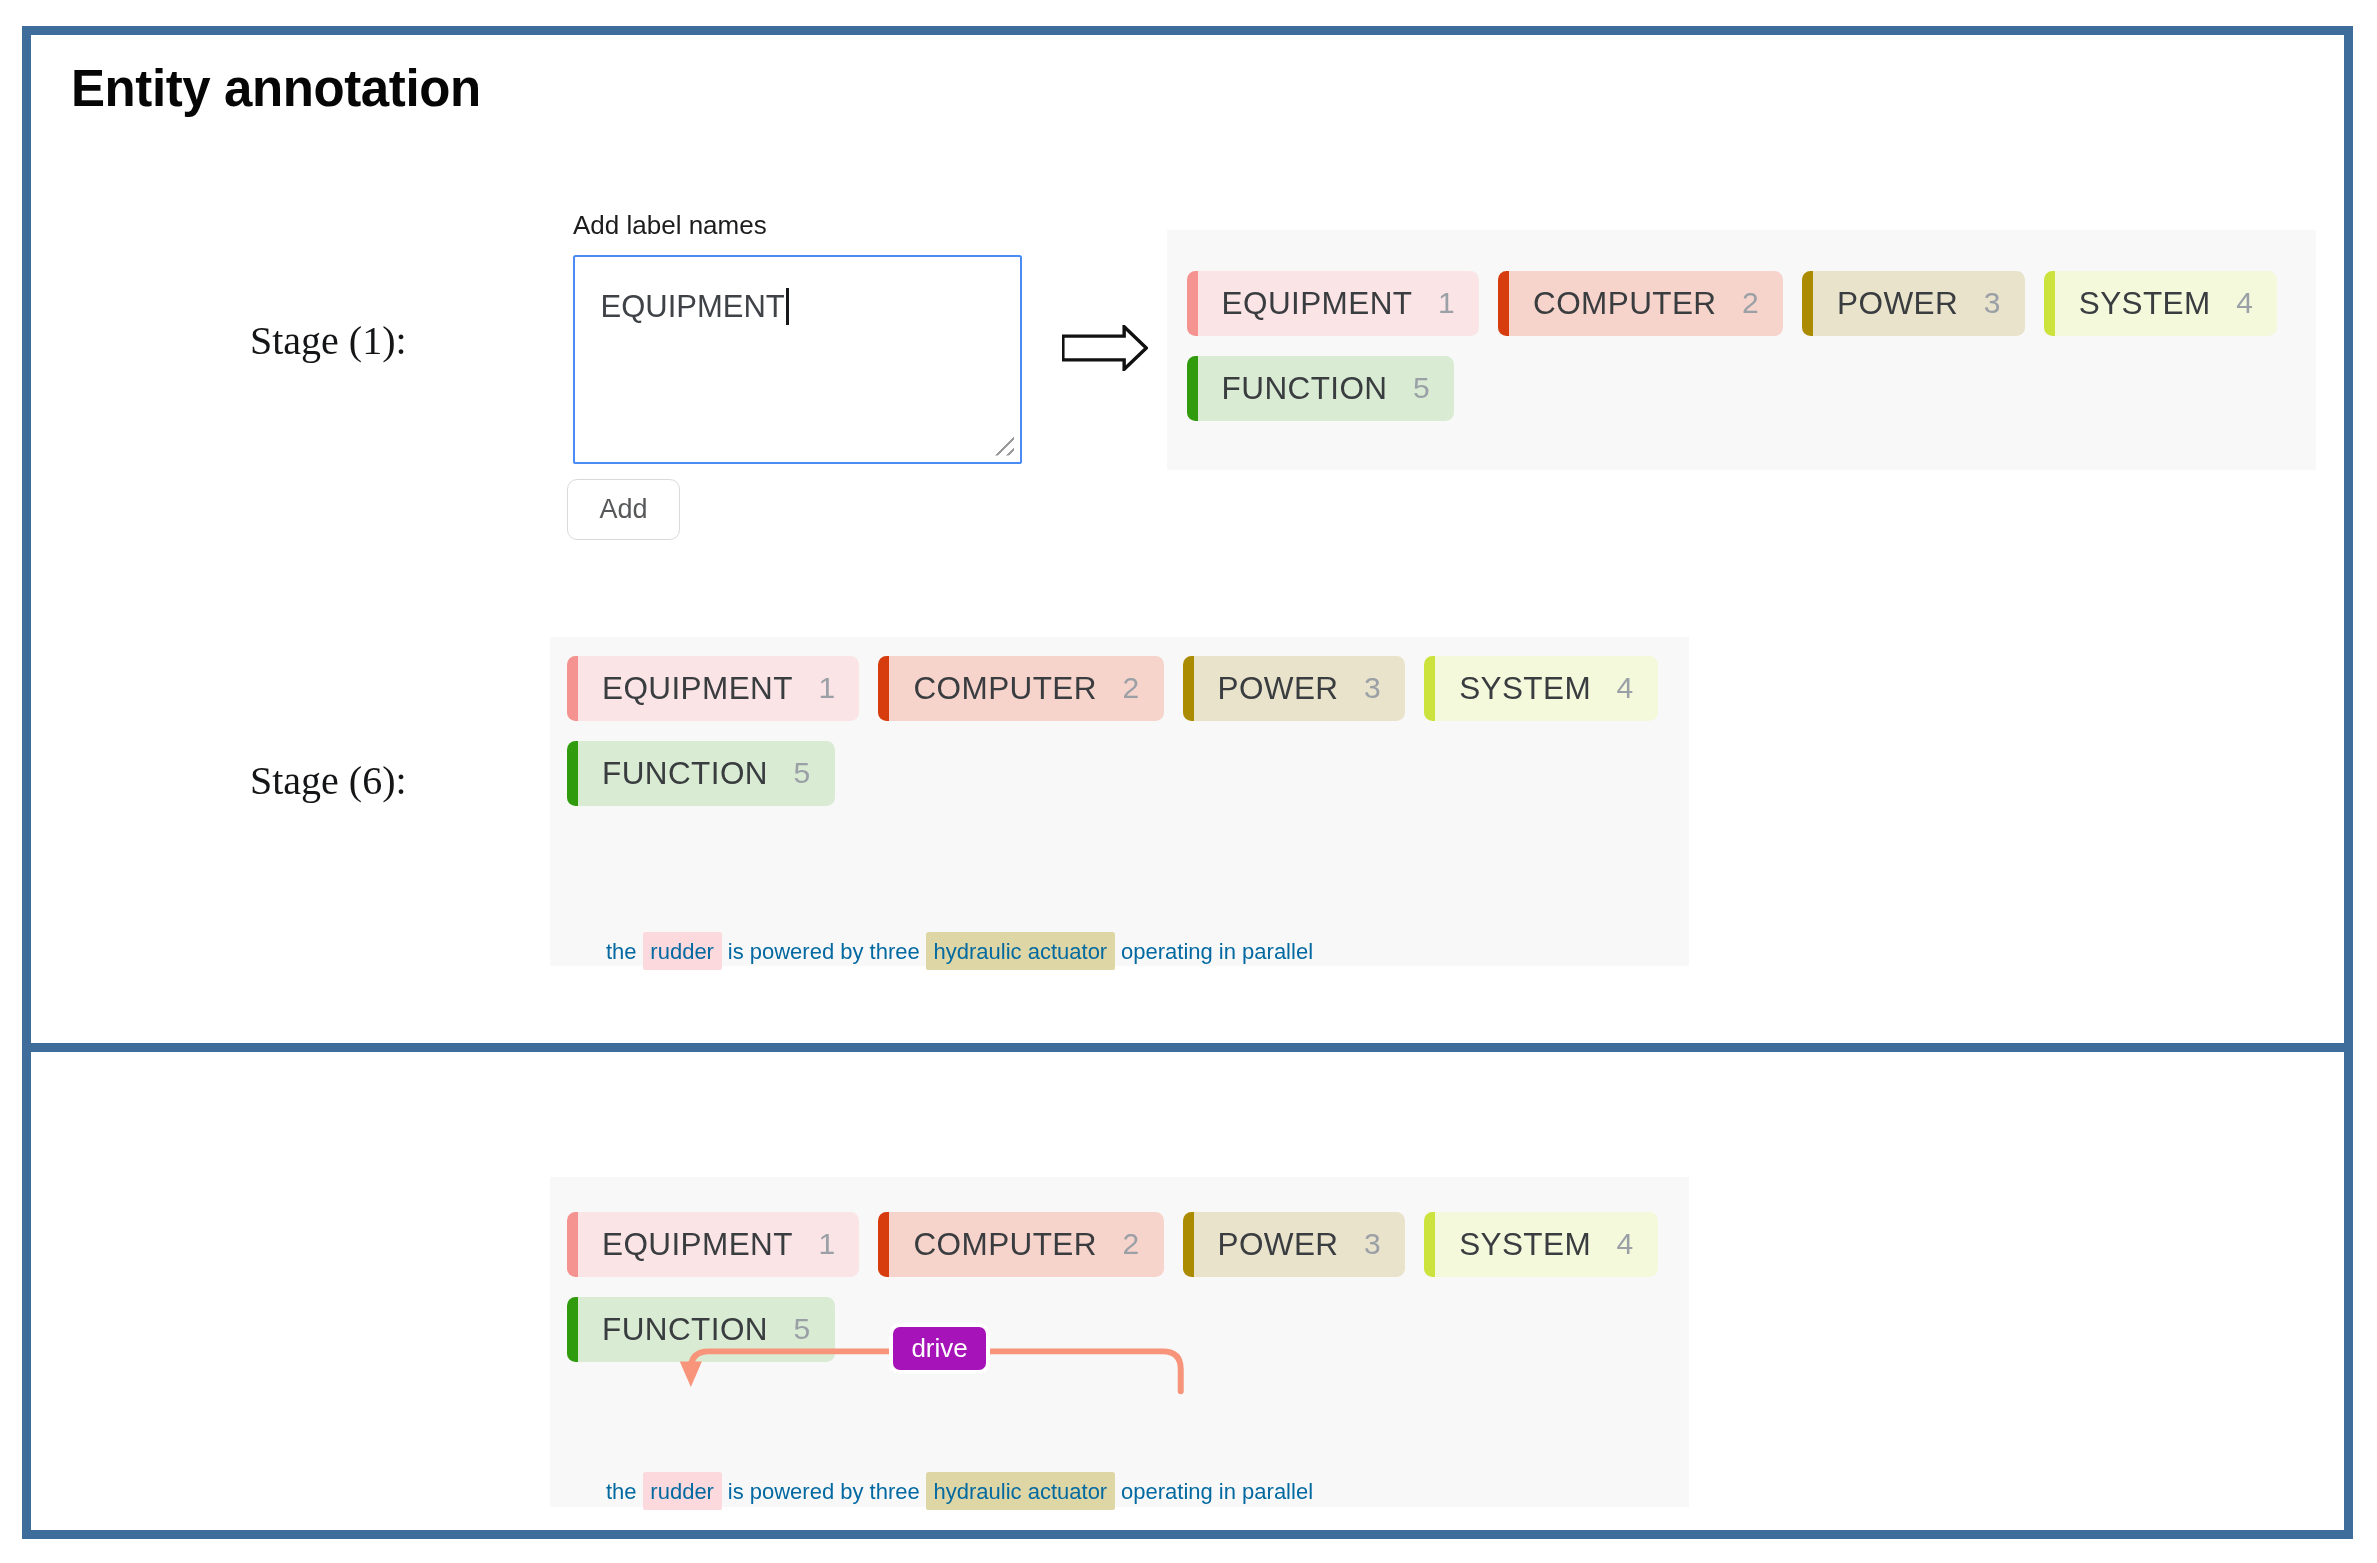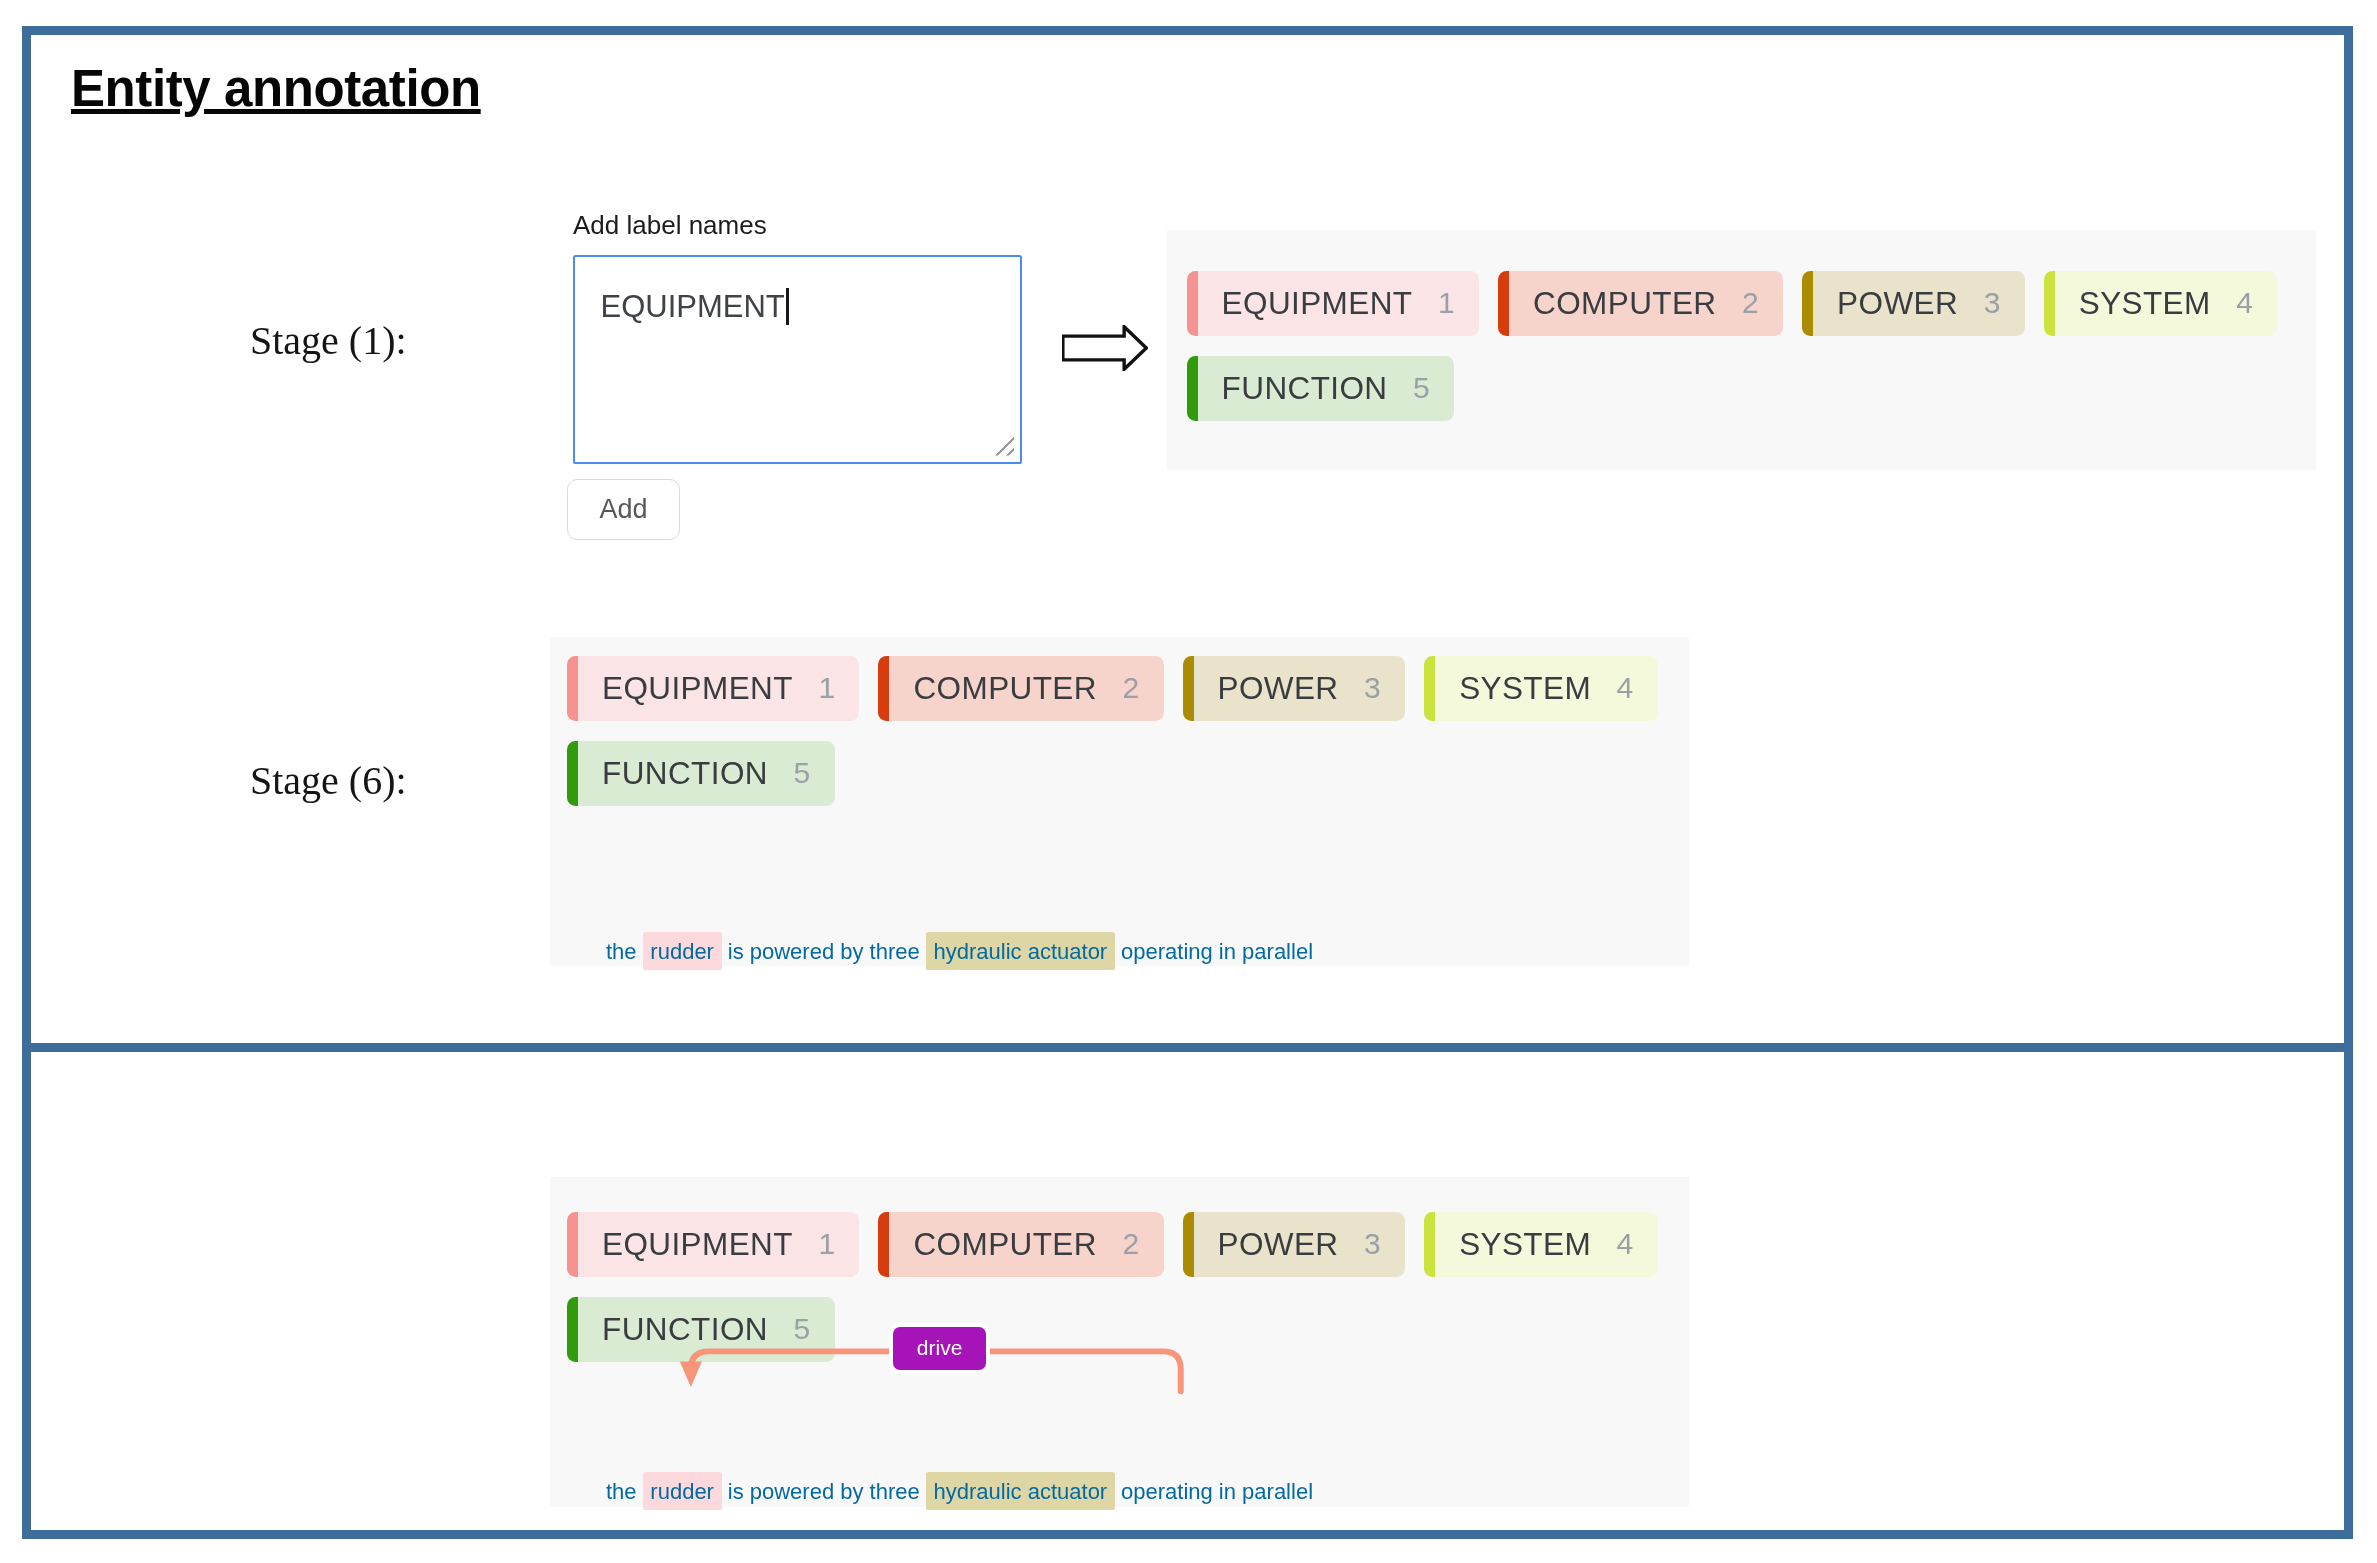--- a/index.html
+++ b/index.html
@@ -9,21 +9,21 @@
     -webkit-font-smoothing:antialiased;overflow:hidden;color:#222;
   }
   .frame{
     position:absolute;left:22px;top:25.5px;width:2331px;height:1513px;
     border:9.4px solid #3e6d9c;box-sizing:border-box;background:#fff;
   }
   .frame > *{position:absolute;}
   .divider{left:0;right:0;top:1008px;height:9.4px;background:#3e6d9c;}
 
   .title{font-size:51px;font-weight:700;color:#060606;letter-spacing:-0.4px;line-height:1;margin:0;}
-  .title.t1{left:40px;top:28px;text-decoration:underline;}
+  .title.t1{left:40px;top:28px;}
   .title.t2{left:40px;top:1052px;}
 
   .stage-label{font-size:40px;color:#141517;line-height:1;font-family:Liberation Serif, serif;}
   .stage-label.s1{left:219px;top:286px;}
   .stage-label.s2{left:219px;top:726px;}
 
   .field-label{left:542px;top:175px;font-size:26px;color:#1c1c1e;}
 
   .textarea{
     left:542px;top:220px;width:449px;height:209px;background:#fff;
@@ -65,21 +65,21 @@
   .sentence{
     position:absolute;left:31.5px;top:217px;font-size:22px;line-height:39px;
     color:#0369a1;white-space:pre;
   }
   .token{white-space:pre;}
   .token[style*="background"]{padding:6.8px 7.7px;border-radius:2.6px;}
 
   .rel-arrow{position:absolute;left:0;top:0;width:1139px;height:330px;pointer-events:none;}
   .drive-badge{
     position:absolute;left:339px;top:146px;min-width:83px;height:43px;box-sizing:content-box;
-    background:#a613b8;color:#fff;font-size:21px;border:4.3px solid #ffffff;border-radius:11px;
+    background:#a613b8;color:#fff;font-size:26px;border:4.3px solid #ffffff;border-radius:11px;
     display:flex;align-items:center;justify-content:center;padding:0 5.1px;cursor:pointer;
   }
 </style>
 </head>
 <body>
 
 <div class="frame">
 
   <div class="divider"></div>
 

